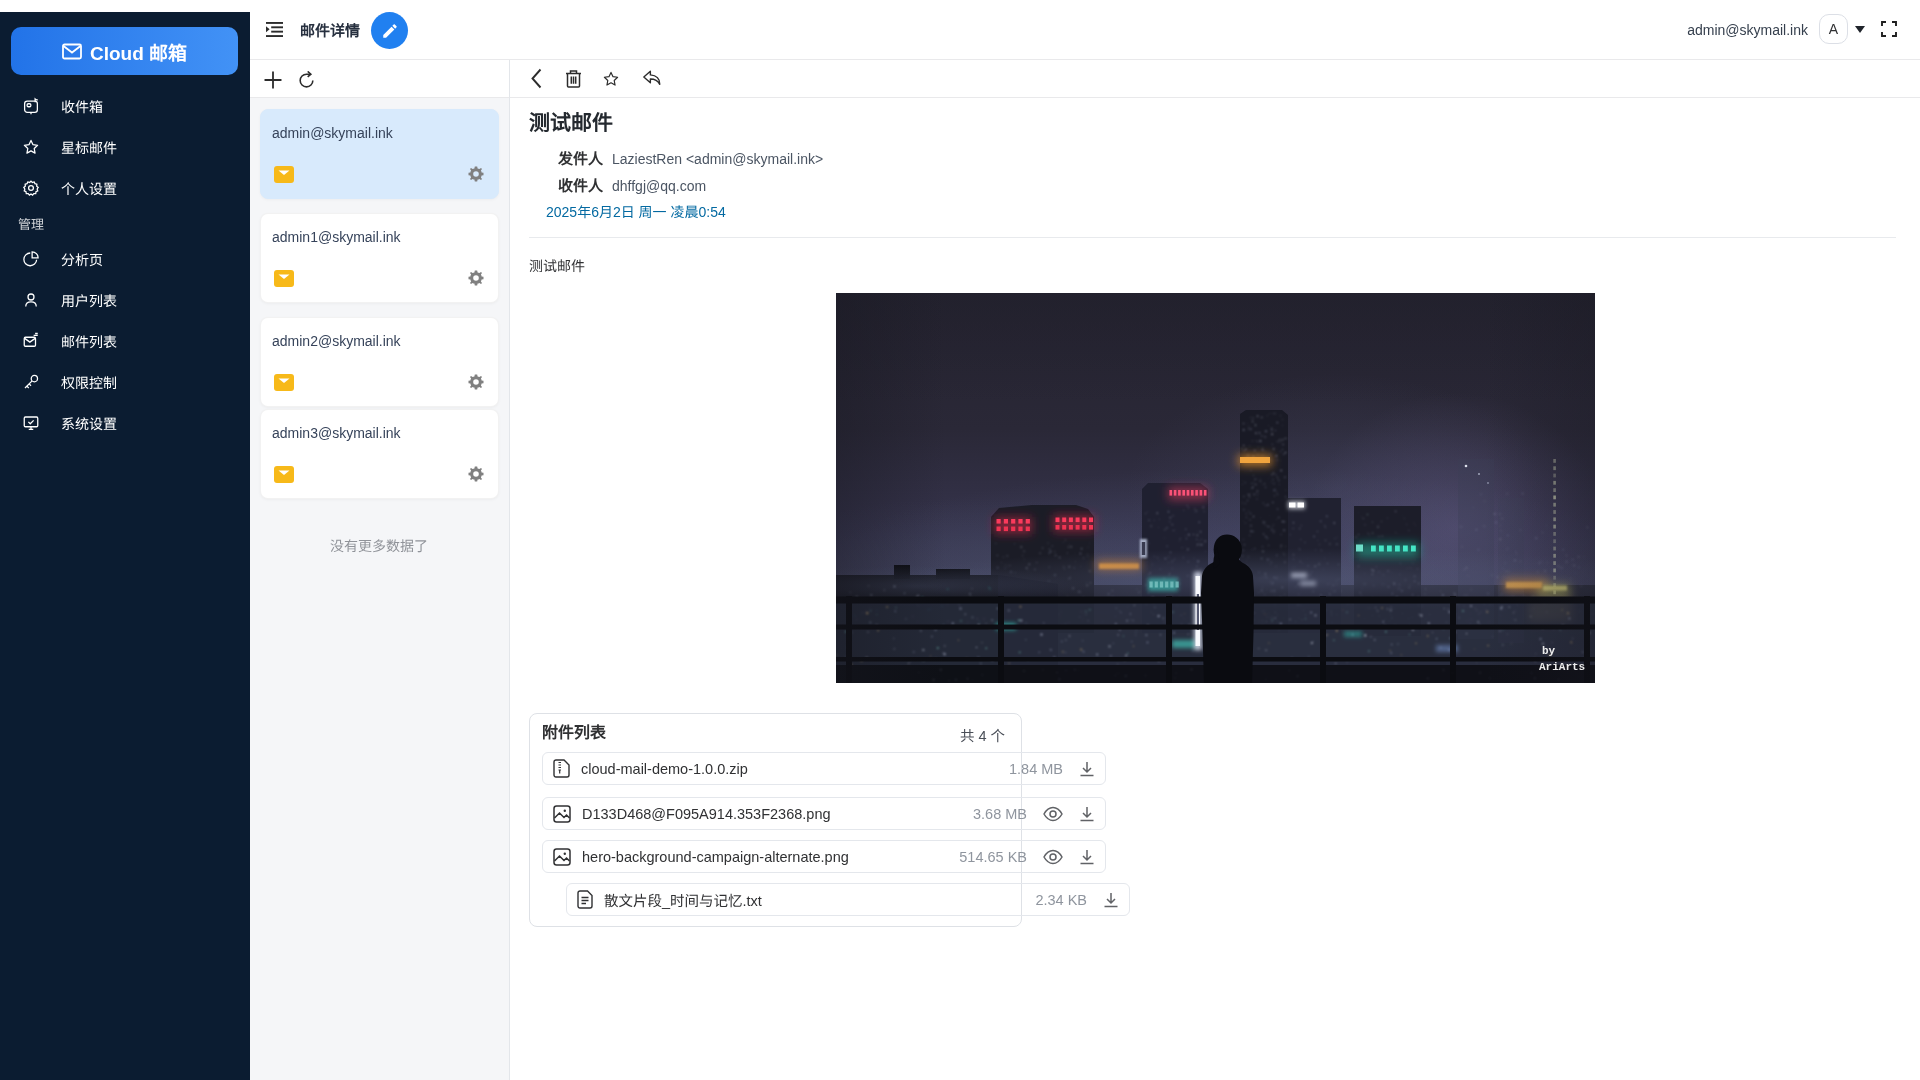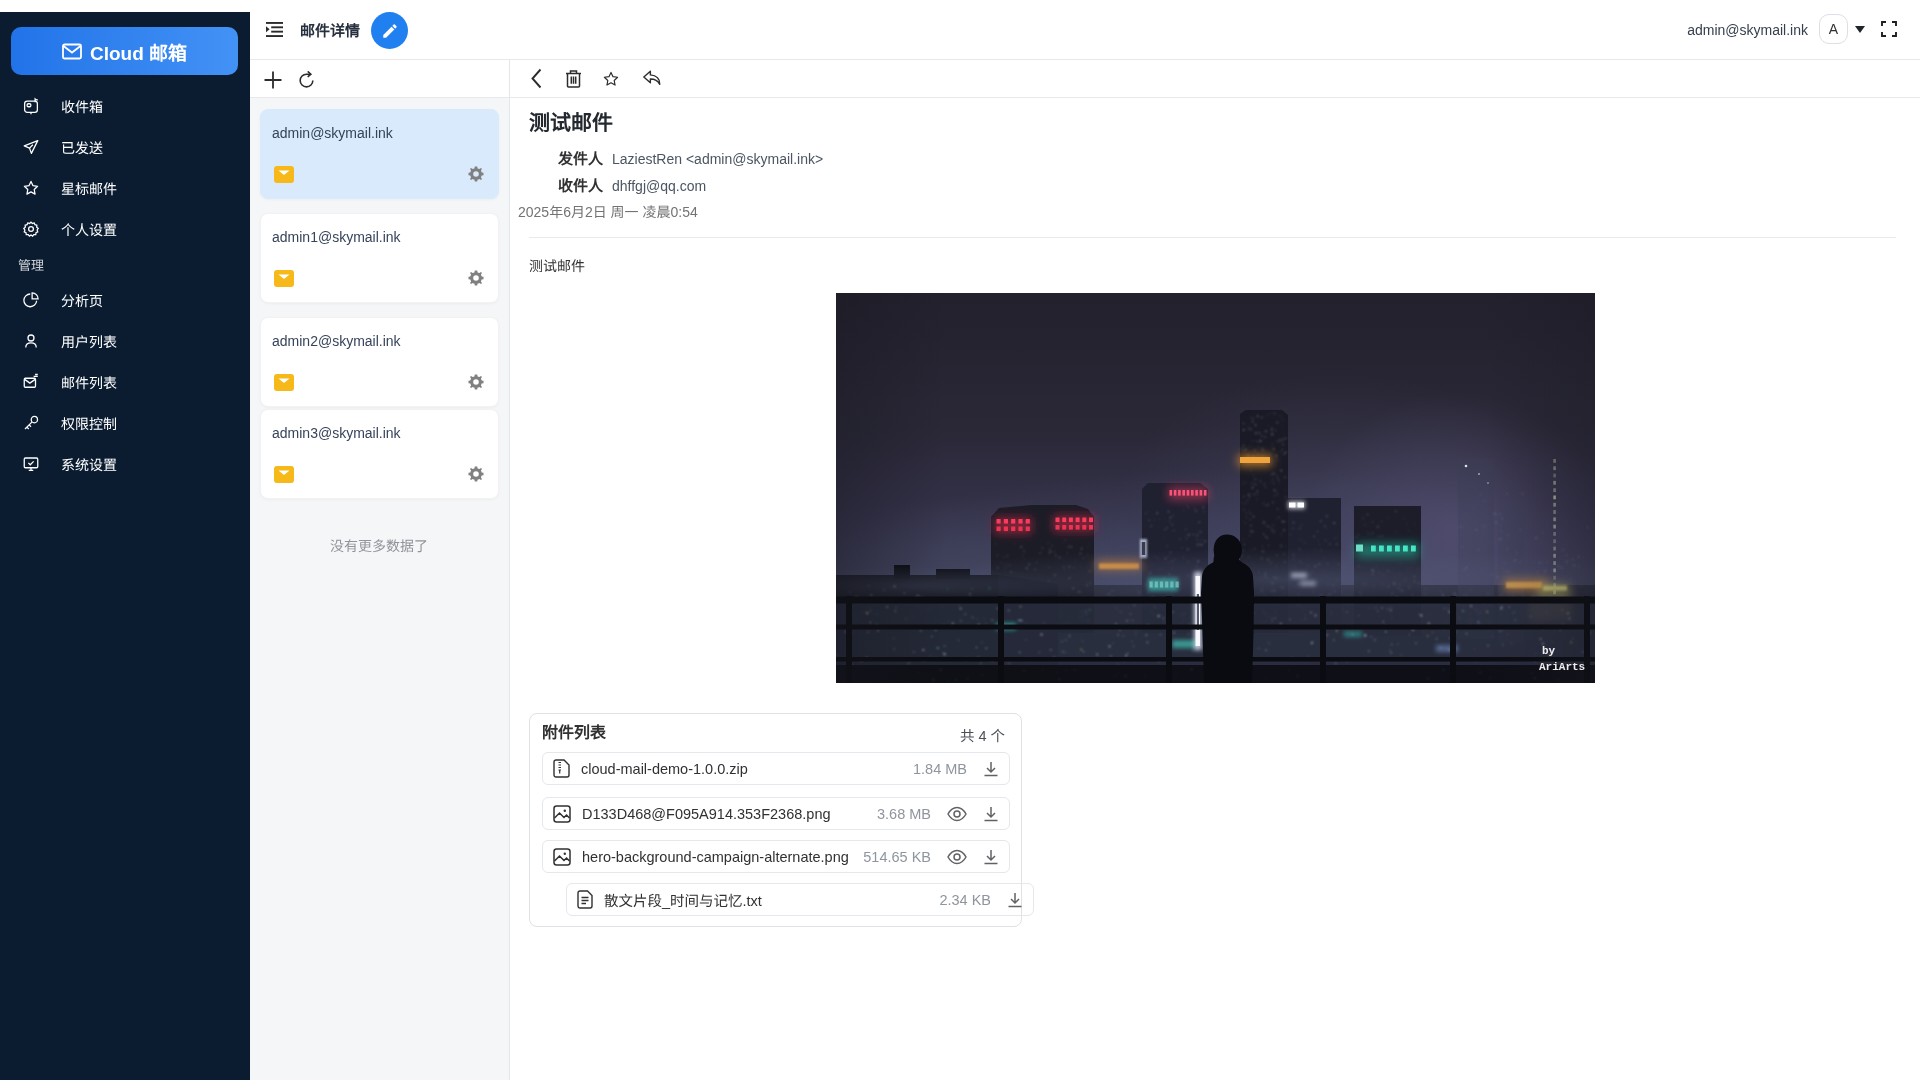--- a/index.html
+++ b/index.html
@@ -42,29 +42,29 @@
   .card.sel { background:#d8eafc; border-color:#d8eafc; }
   .card .addr { position:absolute; left:11px; top:15px; font-size:14px; color:#36435a; }
   .card .env { position:absolute; left:13px; bottom:15px; }
   .card .gear { position:absolute; right:14px; bottom:16px; }
   .nomore { position:absolute; left:0; top:437px; width:258px; text-align:center;
     font-size:14px; color:#909399; }
   .main { position:absolute; left:510px; top:98px; right:0; bottom:0; background:#fff; }
   .m-title { position:absolute; left:19px; top:8px; font-size:21px; font-weight:bold; color:#24292f; }
   .m-row { position:absolute; left:19px; font-size:14px; color:#4b5563;margin-left:29px; }
   .m-row b { color:#303133; margin-right:9px; font-weight:bold; font-size:15px; }
-  .m-date { position:absolute; left:8px; top:103px; font-size:14px; color:#737373; }
+  .m-date { position:absolute; left:36px; top:103px; font-size:14px; color:#0369a1; }
   .m-sep { position:absolute; left:19px; right:24px; top:139px; height:1px; background:#e8eaed; }
   .m-body { position:absolute; left:19px; top:157px; font-size:14px; color:#303133; }
   .cityimg { position:absolute; left:326px; top:195px; width:759px; height:458px; }
   .att-card { position:absolute; left:19px; top:615px; width:493px; height:214px;
     border:1px solid #dee1e6; border-radius:8px; background:#fff; }
   .att-head { position:absolute; left:12px; top:5px; font-size:16px; font-weight:bold; color:#303133; }
   .att-count { position:absolute; right:16px; top:10px; font-size:14.5px; color:#4a4f58; }
-  .att-row { position:absolute; left:12px; width:468px; height:33px;
+  .att-row { position:absolute; left:12px; width:564px; height:33px;
     border:1px solid #e4e7ec; border-radius:6px; display:flex; align-items:center; padding:0 10px; }
   .att-row .fname { font-size:14.5px; color:#303133; margin-left:11px; }
   .att-row .fsize { font-size:14.5px; color:#8f959e; margin-left:auto; padding-left:8px; white-space:nowrap; }
   .icbtn { display:inline-flex; margin-left:16px; }
 </style>
 </head>
 <body>
 
 <div class="sidebar">
   <div class="logo">
@@ -75,25 +75,20 @@
     <span>Cloud 邮箱</span>
   </div>
   <div class="nav">
     <div class="nav-item">
       <svg viewBox="0 0 24 24" fill="none" stroke="#fff" stroke-width="1.7">
         <rect x="3.5" y="5.5" width="17" height="15" rx="3.5"></rect>
         <rect x="6.8" y="9" width="5" height="4" rx="1.6"></rect>
         <path d="M17.5 7 L17.5 2.6 C18.6 3.7 19.8 4 21 3.6"></path>
         <path d="M12 20.5 L12 23"></path>
       </svg>收件箱</div>
-    <div class="nav-item">
-      <svg viewBox="0 0 24 24" fill="none" stroke="#fff" stroke-width="1.7" stroke-linejoin="round">
-        <path d="M21 3.5 L3 10.5 L10 13.5 L12.5 20.5 L21 3.5 Z"></path>
-        <path d="M10 13.5 L14.5 9"></path>
-      </svg>已发送</div>
     <div class="nav-item">
       <svg viewBox="0 0 24 24" fill="none" stroke="#fff" stroke-width="1.7" stroke-linejoin="round">
         <path d="M12 3.2 L14.7 8.9 L20.8 9.7 L16.3 14 L17.4 20.1 L12 17.1 L6.6 20.1 L7.7 14 L3.2 9.7 L9.3 8.9 Z"></path>
       </svg>星标邮件</div>
     <div class="nav-item">
       <svg viewBox="0 0 24 24" fill="none" stroke="#fff" stroke-width="1.7">
         <circle cx="12" cy="12" r="3.2"></circle>
         <path d="M12 2.8 L13.8 4.6 L16.3 3.9 L17.3 6.3 L19.8 6.9 L19.6 9.5 L21.6 11.1 L20.2 13.3 L21 15.8 L18.7 16.9 L18.3 19.5 L15.7 19.4 L14.1 21.4 L12 19.9 L9.9 21.4 L8.3 19.4 L5.7 19.5 L5.3 16.9 L3 15.8 L3.8 13.3 L2.4 11.1 L4.4 9.5 L4.2 6.9 L6.7 6.3 L7.7 3.9 L10.2 4.6 Z"></path>
       </svg>个人设置</div>
     <div class="nav-label">管理</div>

